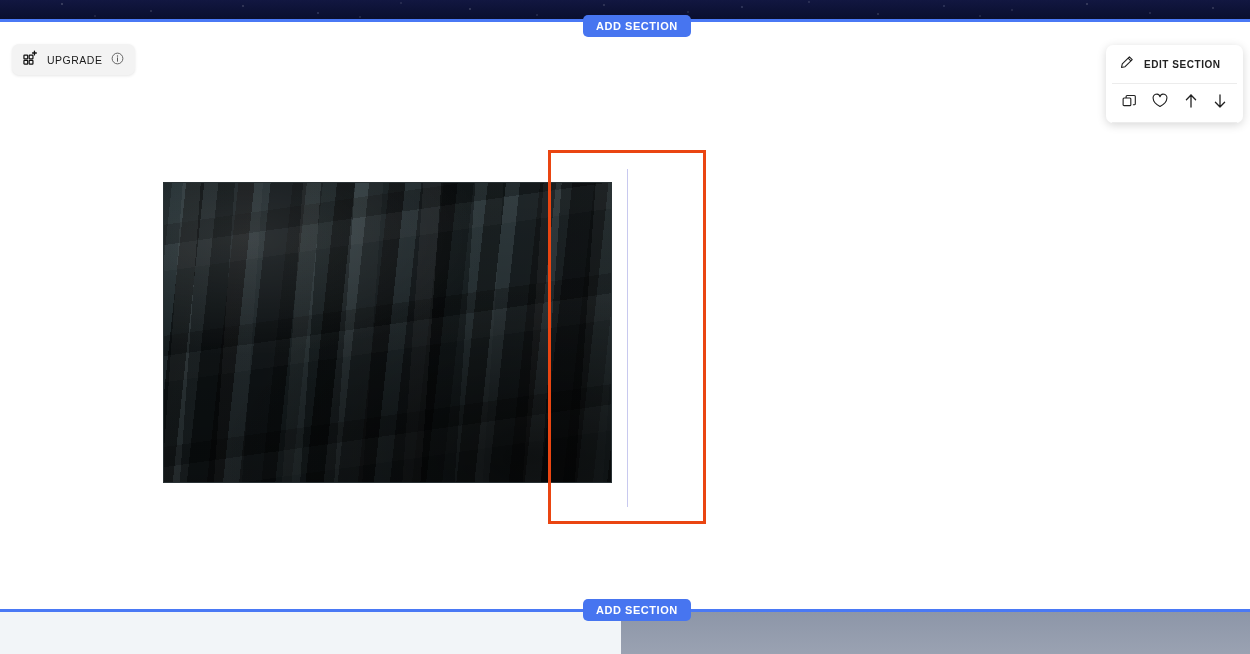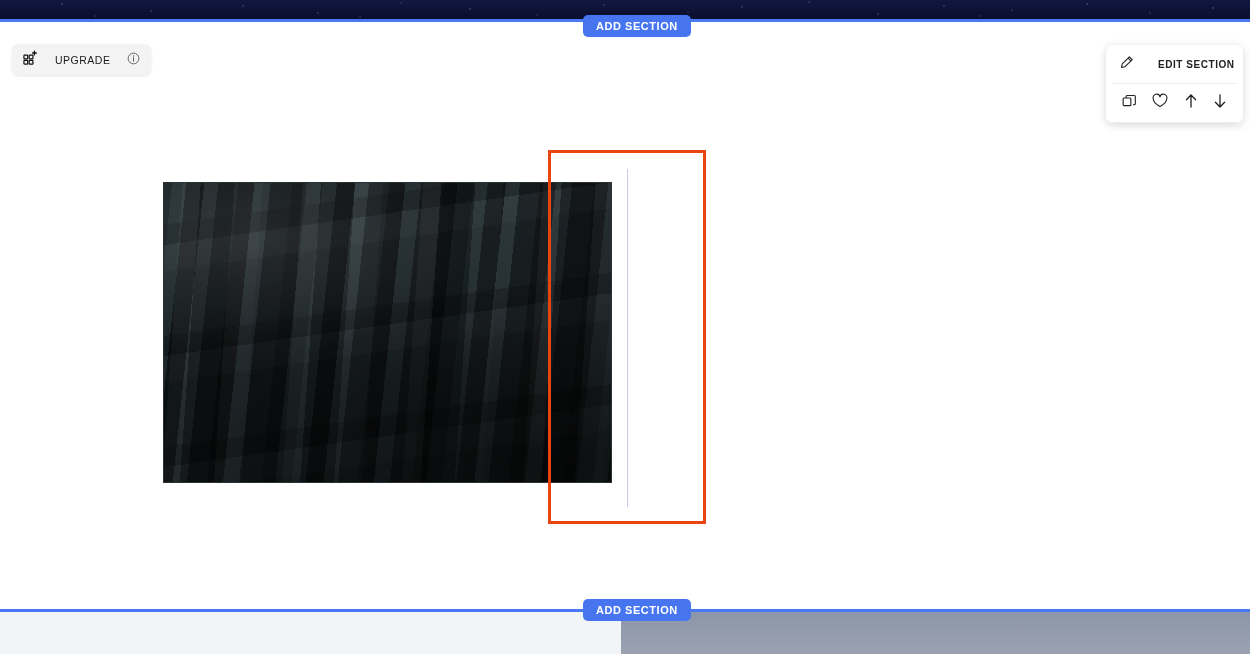--- a/index.html
+++ b/index.html
@@ -80,21 +80,21 @@
 
   
   .upgrade-badge {
     position: absolute;
     left: 12px; top: 44px;
     height: 31px;
     background: #f3f3f3;
     border-radius: 7px;
     display: flex;
     align-items: center;
-    gap: 17px;
+    gap: 9px;
     padding: 0 11px;
     box-shadow: 0 1px 3px rgba(0,0,0,.10);
     z-index: 40;
     cursor: pointer;
   }
   .upgrade-badge .label {
     font-size: 10.5px;
     letter-spacing: .5px;
     color: #1a1a1a;
     font-weight: 500;
@@ -111,21 +111,21 @@
     border-radius: 7px;
     box-shadow: 0 2px 10px rgba(0,0,0,.16);
     overflow: hidden;
     z-index: 40;
   }
   .tb-row {
     display: flex;
     align-items: center;
     height: 38px;
     padding: 0 13px;
-    gap: 24px;
+    gap: 10px;
     cursor: pointer;
   }
   .tb-row .tb-label {
     font-size: 10px;
     font-weight: bold;
     letter-spacing: .55px;
     color: #222222;
     white-space: nowrap;
   }
   .tb-sep { height: 1px; background: #ececec; margin: 0 6px; }

